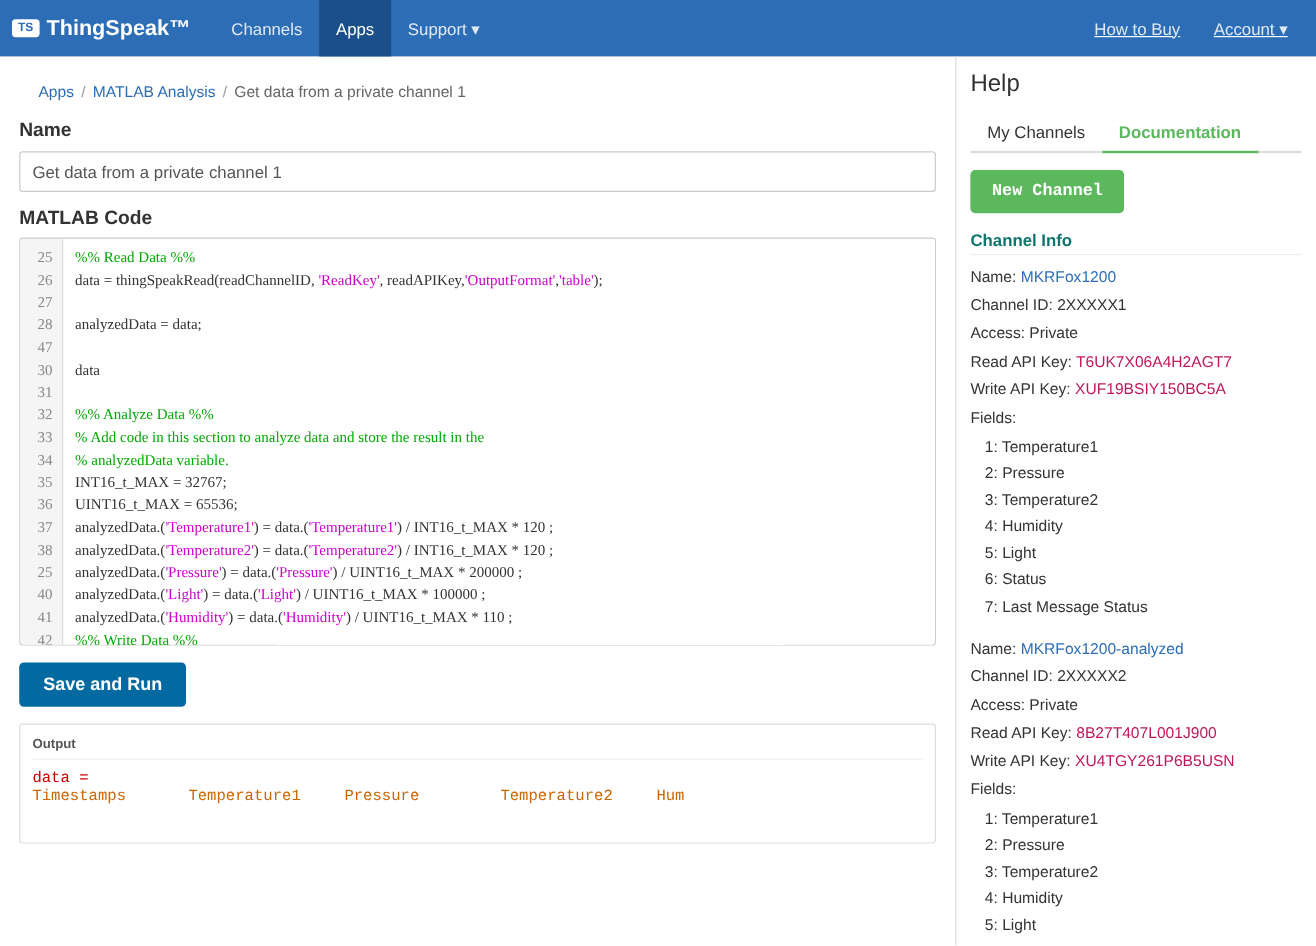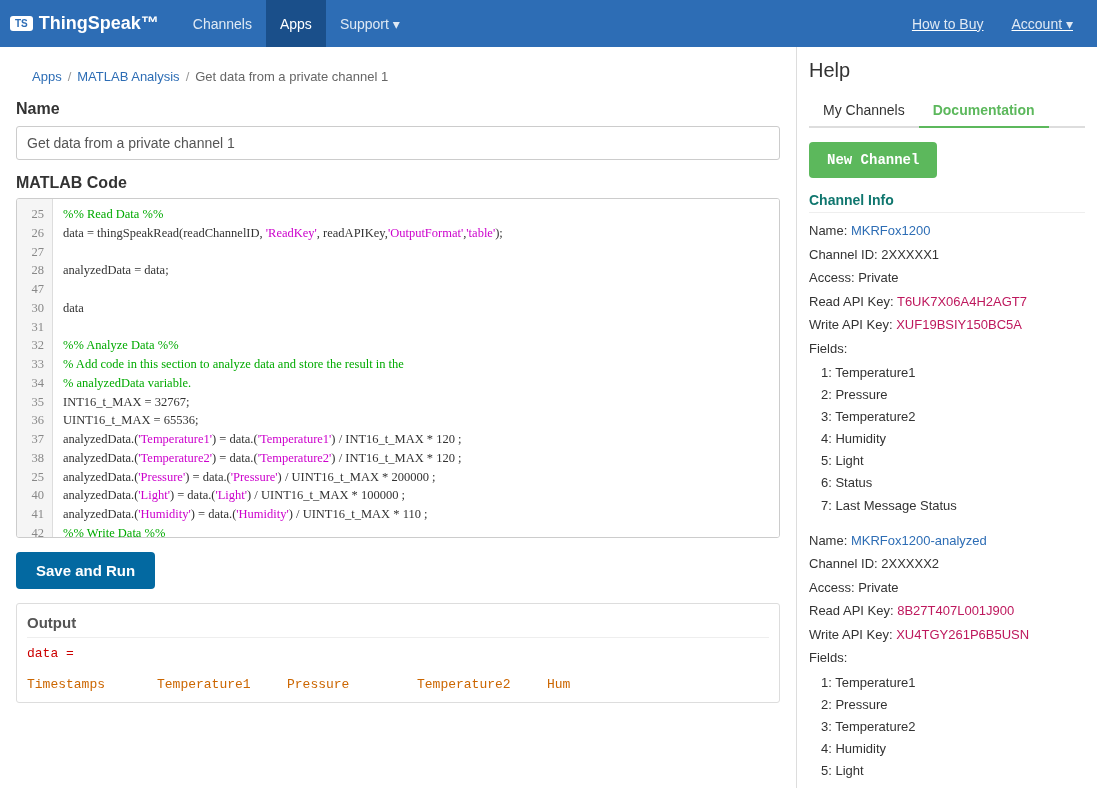--- a/index.html
+++ b/index.html
@@ -166,33 +166,33 @@
     }
 
     .output-section {
       border: 1px solid #ddd;
       border-radius: 3px;
       padding: 10px;
       min-height: 100px;
     }
 
     .output-label {
-      font-size: 15px;
+      font-size: 11px;
       font-weight: bold;
       color: #555;
       margin-bottom: 8px;
       padding-bottom: 6px;
       border-bottom: 1px solid #eee;
     }
 
     .output-data {
       font-family: 'Courier New', monospace;
       font-size: 13px;
       color: #cc0000;
-      margin-bottom: 16px;
+      margin-bottom: 0;
     }
 
     .output-table-header {
       display: flex;
       gap: 10px;
       font-size: 13px;
     }
 
     .output-col {
       color: #cc6600;

